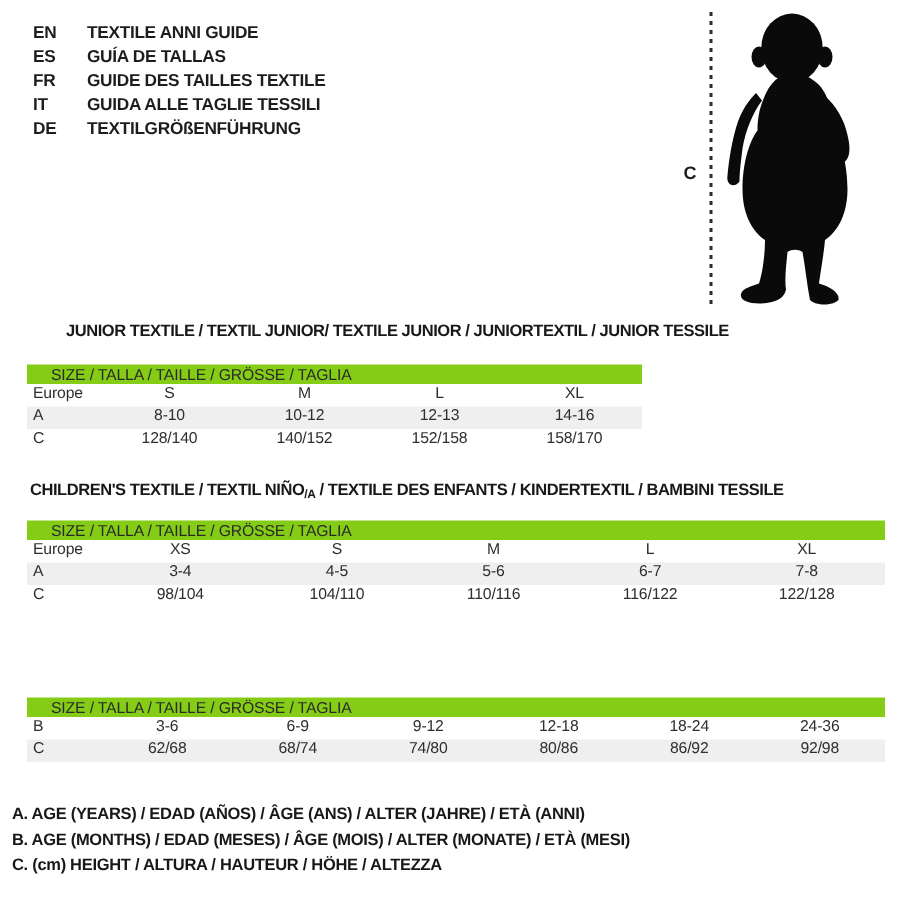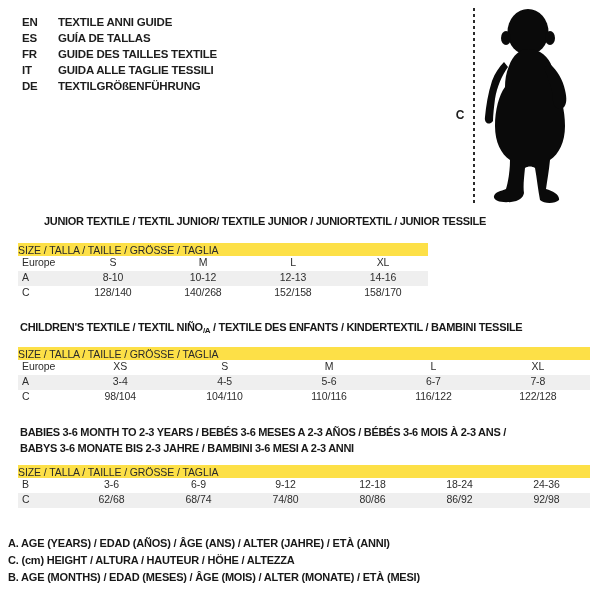--- a/index.html
+++ b/index.html
@@ -24,22 +24,22 @@
   .sec-title{position:absolute;font-size:11px;font-weight:bold;letter-spacing:-0.3px;white-space:nowrap;color:#181818;}
   .t1-title{left:20px;top:215px;margin-left:24px;}
   .t2-title{left:20px;top:321px;}
   .t3-title{left:20px;top:424px;line-height:16px;}
   .subscript{font-size:8px;position:relative;top:2px;}
   
   .size-table{position:absolute;font-size:10.5px;color:#2e2e2e;letter-spacing:-0.1px;}
   .tbl-1{left:18px;top:243px;width:410px;}
   .tbl-2{left:18px;top:347px;width:572px;}
   .tbl-3{left:18px;top:465px;width:572px;}
-  .t-bar{height:13px;background:#fde047;display:flex;align-items:center;
-    padding-left:0;box-sizing:border-box;color:#2a2a2a;}
+  .t-bar{height:13px;background:#84cc16;display:flex;align-items:center;
+    padding-left:16px;box-sizing:border-box;color:#2a2a2a;}
   .t-row{height:15px;display:flex;}
   .t-row.shaded{background:#efefef;}
   .t-label{width:50px;padding-left:4px;box-sizing:border-box;}
   .t-cell{flex:1;text-align:center;}
   
   .footnotes{position:absolute;left:8px;top:535px;line-height:17px;
     font-size:11px;font-weight:bold;letter-spacing:-0.2px;color:#181818;}
 </style>
 </head>
 <body>
@@ -108,21 +108,21 @@
     <div class="t-row shaded">
       <span class="t-label">A</span>
       <span class="t-cell">8-10</span>
       <span class="t-cell">10-12</span>
       <span class="t-cell">12-13</span>
       <span class="t-cell">14-16</span>
     </div>
     <div class="t-row">
       <span class="t-label">C</span>
       <span class="t-cell">128/140</span>
-      <span class="t-cell">140/268</span>
+      <span class="t-cell">140/152</span>
       <span class="t-cell">152/158</span>
       <span class="t-cell">158/170</span>
     </div>
   </div>
 
   <div class="sec-title t2-title">
     <span>CHILDREN'S TEXTILE / TEXTIL NIÑO</span><span class="subscript">/A</span><span> / TEXTILE DES ENFANTS / KINDERTEXTIL / BAMBINI TESSILE</span>
   </div>
   <div class="size-table tbl-2">
     <div class="t-bar">SIZE / TALLA / TAILLE / GRÖSSE / TAGLIA</div>
@@ -145,24 +145,20 @@
     <div class="t-row">
       <span class="t-label">C</span>
       <span class="t-cell">98/104</span>
       <span class="t-cell">104/110</span>
       <span class="t-cell">110/116</span>
       <span class="t-cell">116/122</span>
       <span class="t-cell">122/128</span>
     </div>
   </div>
 
-  <div class="sec-title t3-title">
-    <div>BABIES 3-6 MONTH TO 2-3 YEARS / BEBÉS 3-6 MESES A 2-3 AÑOS / BÉBÉS 3-6 MOIS À 2-3 ANS /</div>
-    <div>BABYS 3-6 MONATE BIS 2-3 JAHRE / BAMBINI 3-6 MESI A 2-3 ANNI</div>
-  </div>
   <div class="size-table tbl-3">
     <div class="t-bar">SIZE / TALLA / TAILLE / GRÖSSE / TAGLIA</div>
     <div class="t-row">
       <span class="t-label">B</span>
       <span class="t-cell">3-6</span>
       <span class="t-cell">6-9</span>
       <span class="t-cell">9-12</span>
       <span class="t-cell">12-18</span>
       <span class="t-cell">18-24</span>
       <span class="t-cell">24-36</span>
@@ -173,17 +169,17 @@
       <span class="t-cell">68/74</span>
       <span class="t-cell">74/80</span>
       <span class="t-cell">80/86</span>
       <span class="t-cell">86/92</span>
       <span class="t-cell">92/98</span>
     </div>
   </div>
 
   <div class="footnotes">
     <div class="footnote">A. AGE (YEARS) / EDAD (AÑOS) / ÂGE (ANS) / ALTER (JAHRE) / ETÀ (ANNI)</div>
+    <div class="footnote">B. AGE (MONTHS) / EDAD (MESES) / ÂGE (MOIS) / ALTER (MONATE) / ETÀ (MESI)</div>
     <div class="footnote">C. (cm) HEIGHT / ALTURA / HAUTEUR / HÖHE / ALTEZZA</div>
-    <div class="footnote">B. AGE (MONTHS) / EDAD (MESES) / ÂGE (MOIS) / ALTER (MONATE) / ETÀ (MESI)</div>
   </div>
 
 </div>
 
 </body></html>

